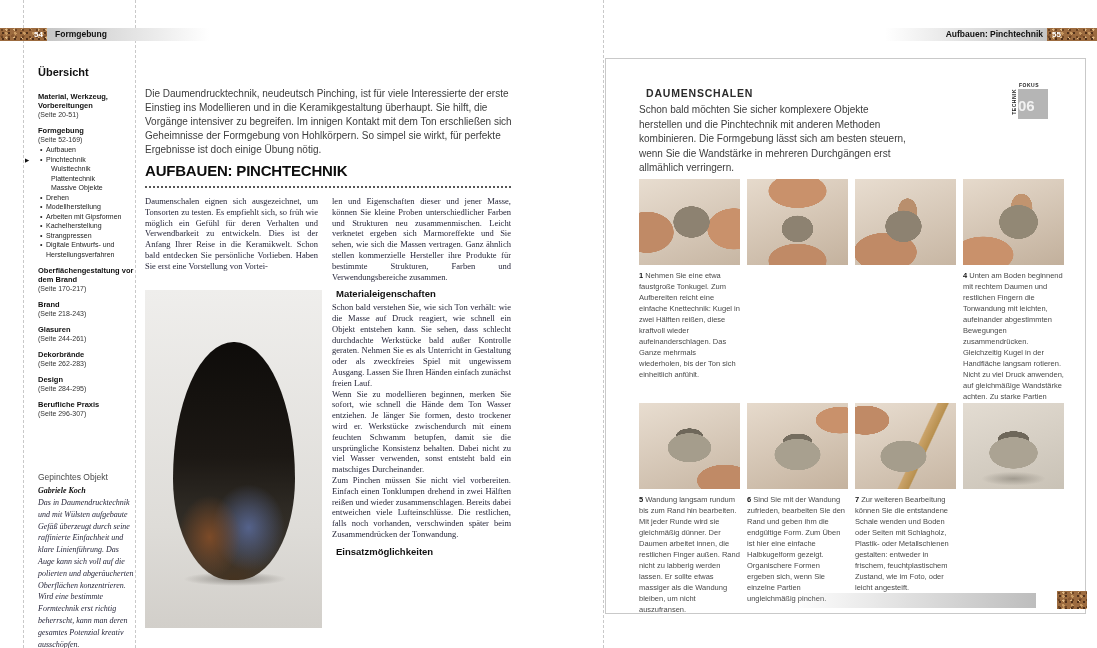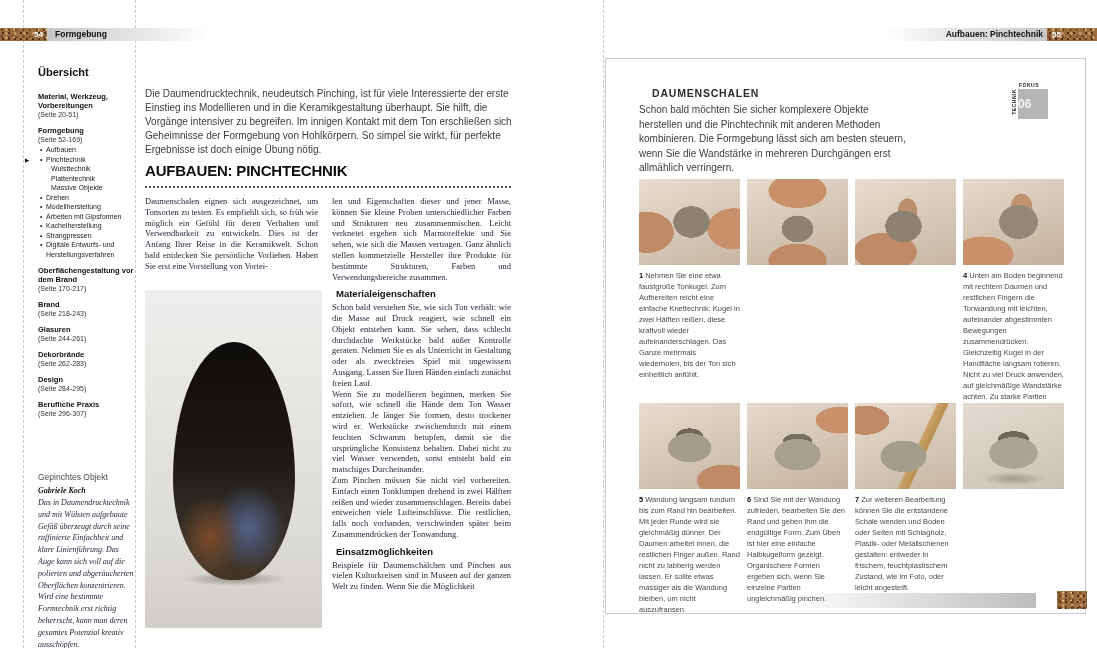--- a/index.html
+++ b/index.html
@@ -55,27 +55,27 @@
       linear-gradient(to bottom,#0e0c0a,#1c1814 48%,#2e2a24 70%,#3e382f);}
   .vessel-shadow{position:absolute;left:38px;top:282px;width:104px;height:14px;border-radius:50%;
     background:radial-gradient(ellipse at center, rgba(60,55,48,.45), rgba(60,55,48,0) 70%);}
   
   .lcaption{position:absolute;left:38px;top:472px;width:97px;}
   .lcaption .t{font-size:8.5px;color:#4a4a4a;margin-bottom:4px;}
   .lcaption .a{font-family:Liberation Serif, serif;font-size:8px;font-weight:bold;font-style:italic;color:#111;margin-bottom:2px;}
   .lcaption .b{font-family:"Liberation Serif",serif;font-size:8px;font-style:italic;line-height:11.8px;color:#26263a;}
   
   .panel{position:absolute;left:605px;top:58px;width:479px;height:554px;border:1px solid #c9c9c9;background:#fff;}
-  .p-title{position:absolute;left:46px;top:28px;font-size:10.5px;font-weight:bold;letter-spacing:.8px;color:#2b2b2b;}
+  .p-title{position:absolute;left:40px;top:28px;font-size:10.5px;font-weight:bold;letter-spacing:.8px;color:#2b2b2b;}
   .p-intro{position:absolute;left:33px;top:44px;width:274px;font-size:10px;line-height:14.5px;color:#3c3c3c;}
   .badge{position:absolute;left:412px;top:30px;width:30px;height:30px;background:#b5b5b5;}
   .badge .v{position:absolute;left:-7px;top:0px;font-size:5px;font-weight:bold;color:#222;
     writing-mode:vertical-rl;transform:rotate(180deg);letter-spacing:.5px;}
   .badge .f{position:absolute;left:1px;top:-7px;font-size:5px;font-weight:bold;color:#222;letter-spacing:.5px;}
-  .badge .n{position:absolute;left:0;right:16px;top:8px;text-align:left;font-size:12px;font-weight:bold;color:#f2f2f2;}
+  .badge .n{position:absolute;left:0;right:16px;top:8px;text-align:left;font-size:15px;font-weight:bold;color:#f2f2f2;}
   .grid-cell{position:absolute;width:101px;}
   .photo{width:101px;height:86px;}
   .cap{margin-top:5px;font-size:7.5px;line-height:11px;color:#4a4a4a;}
   .cap b{color:#111;}
   
   .p1{background:
     radial-gradient(ellipse 30px 26px at 52% 50%, #8d8271 60%, rgba(0,0,0,0) 61%),
     radial-gradient(ellipse 44px 34px at 8% 62%, #c08a66 60%, rgba(0,0,0,0) 61%),
     radial-gradient(ellipse 44px 34px at 94% 58%, #c9916b 60%, rgba(0,0,0,0) 61%),
     linear-gradient(160deg,#e8ddd0,#c7b6a3);}
@@ -190,21 +190,20 @@
 
   <div class="col1 serif">Daumenschalen eignen sich ausgezeichnet, um Tonsorten zu testen. Es empfiehlt sich, so früh wie möglich ein Gefühl für deren Verhalten und Verwendbarkeit zu entwickeln. Dies ist der Anfang Ihrer Reise in die Keramikwelt. Schon bald entdecken Sie persönliche Vorlieben. Haben Sie erst eine Vorstellung von Vortei-</div>
 
   <div class="col2 serif">
     <p>len und Eigenschaften dieser und jener Masse, können Sie kleine Proben unterschiedlicher Farben und Strukturen neu zusammenmischen. Leicht verknetet ergeben sich Marmoreffekte und Sie sehen, wie sich die Massen vertragen. Ganz ähnlich stellen kommerzielle Hersteller ihre Produkte für bestimmte Strukturen, Farben und Verwendungsbereiche zusammen.</p>
     <div class="subhead">Materialeigenschaften</div>
     <p>Schon bald verstehen Sie, wie sich Ton verhält: wie die Masse auf Druck reagiert, wie schnell ein Objekt entstehen kann. Sie sehen, dass schlecht durchdachte Werkstücke bald außer Kontrolle geraten. Nehmen Sie es als Unterricht in Gestaltung oder als zweckfreies Spiel mit ungewissem Ausgang. Lassen Sie Ihren Händen einfach zunächst freien Lauf.</p>
     <p>Wenn Sie zu modellieren beginnen, merken Sie sofort, wie schnell die Hände dem Ton Wasser entziehen. Je länger Sie formen, desto trockener wird er. Werkstücke zwischendurch mit einem feuchten Schwamm betupfen, damit sie die ursprüngliche Konsistenz behalten. Dabei nicht zu viel Wasser verwenden, sonst entsteht bald ein matschiges Durcheinander.</p>
     <p>Zum Pinchen müssen Sie nicht viel vorbereiten. Einfach einen Tonklumpen drehend in zwei Hälften reißen und wieder zusammenschlagen. Bereits dabei entweichen viele Lufteinschlüsse. Die restlichen, falls noch vorhanden, verschwinden später beim Zusammendrücken der Tonwandung.</p>
     <div class="subhead">Einsatzmöglichkeiten</div>
-    <p>Beispiele für Daumenschälchen und Pinchen aus vielen Kulturkreisen sind in Museen auf der ganzen Welt zu finden. Wenn Sie die Möglichkeit</p>
   </div>
 
   <div class="vessel-photo">
     <div class="vessel-shadow"></div>
     <div class="vessel"></div>
   </div>
 
   <div class="lcaption">
     <div class="t">Gepinchtes Objekt</div>
     <div class="a">Gabriele Koch</div>

